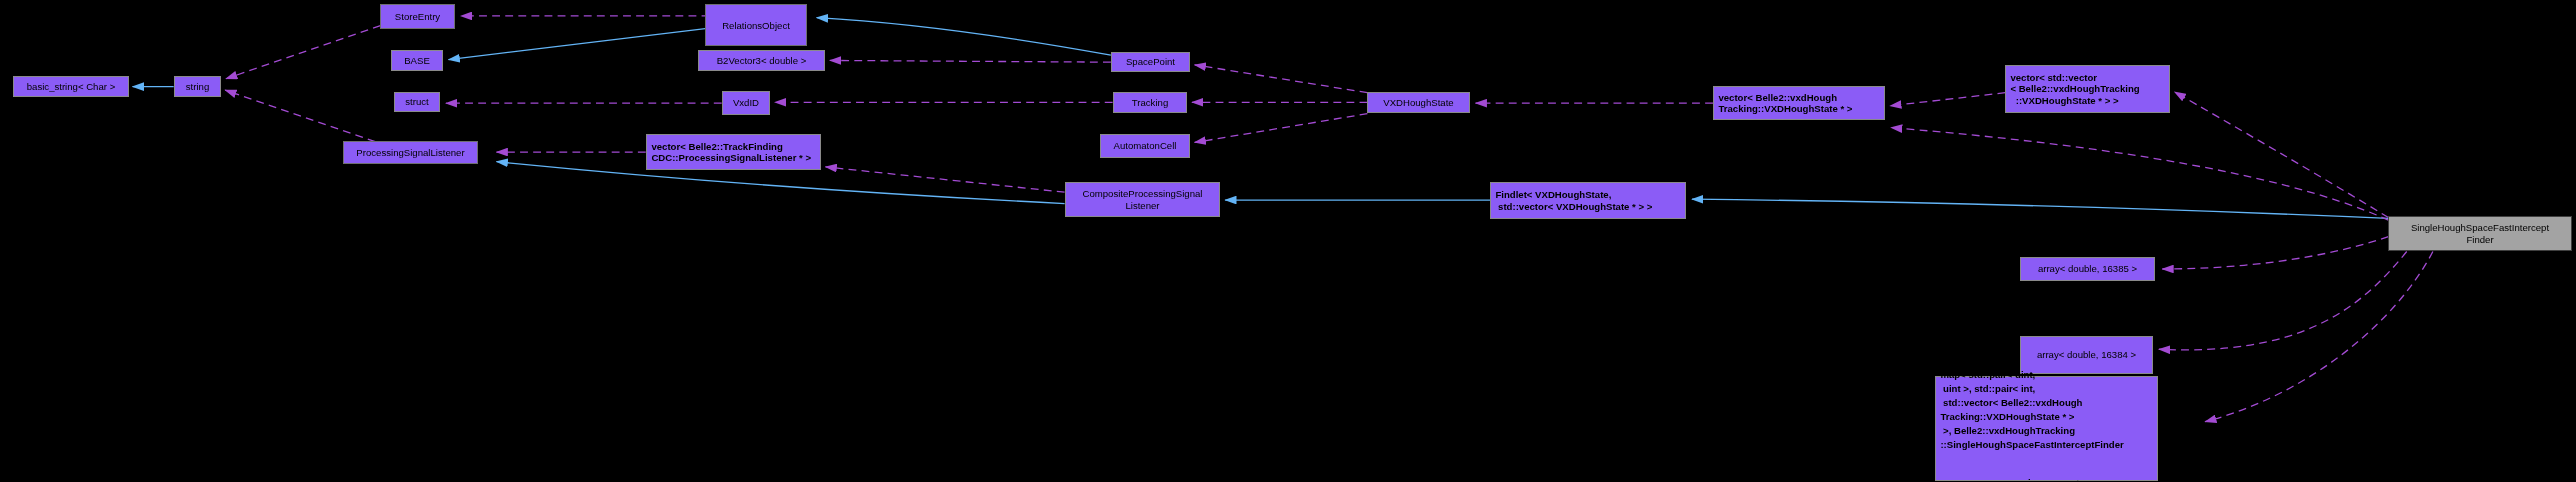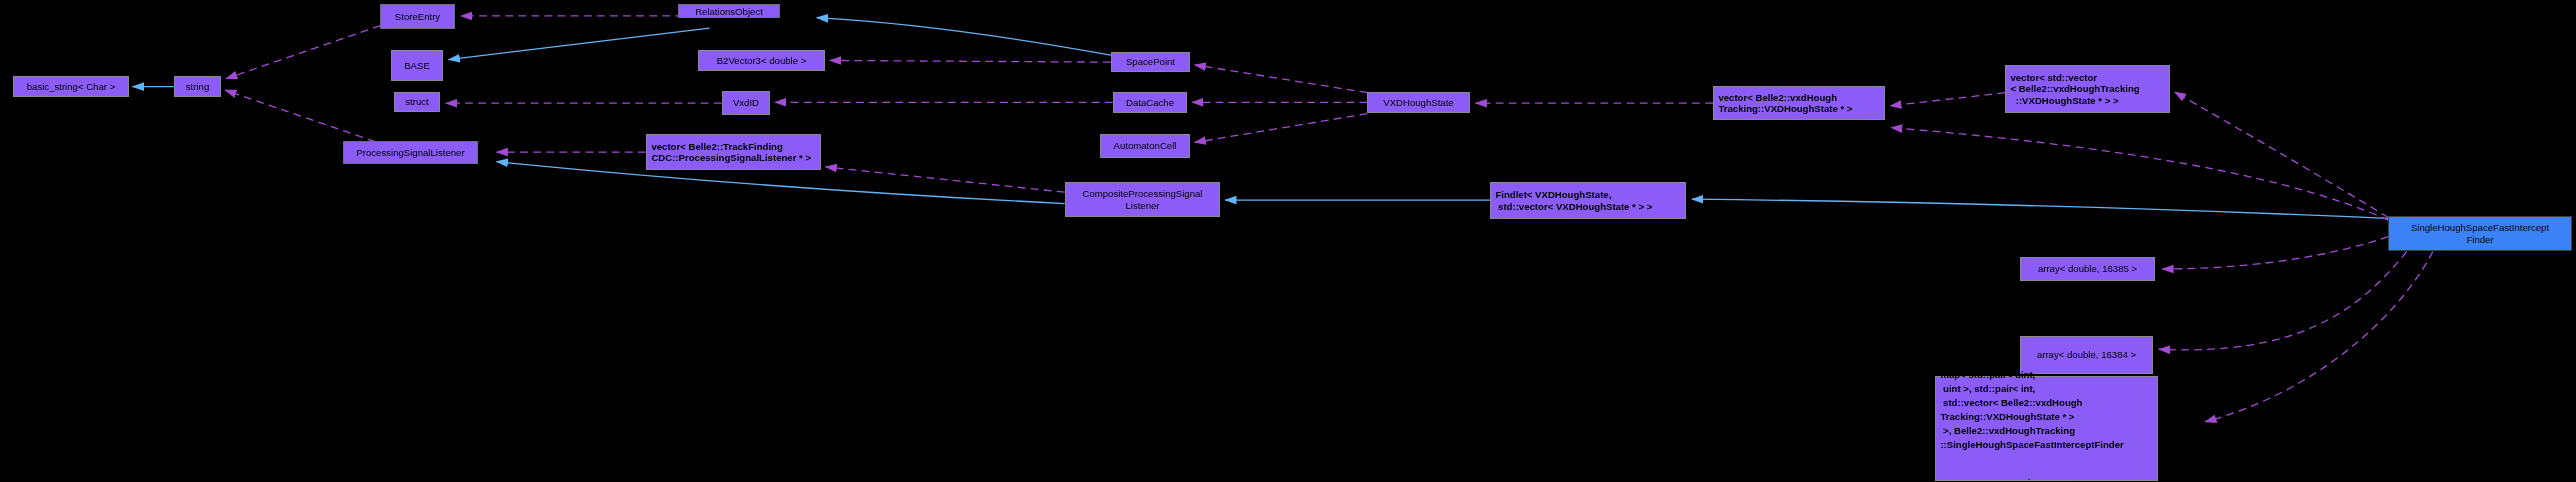--- a/index.html
+++ b/index.html
@@ -21,21 +21,21 @@
     font-size:9.6px;
     line-height:11.3px;
     display:flex;flex-direction:column;
     align-items:center;justify-content:center;
     box-sizing:border-box;
     text-align:center;
   }
   .node.ml{align-items:flex-start;text-align:left;padding:1.7px 4.4px;font-weight:bold;}
   .node .ln{white-space:pre;display:block;}
   .node .c{align-self:center;margin-top:24px;}
-  .node.highlight{background:#3b82f6;border:1.7px solid #3f3f3f;}
+  .node.highlight{background:#a3a3a3;border:1.7px solid #3f3f3f;}
   .node.bold-border{border-color:#6f6f6f;}
 </style>
 </head>
 <body>
 
 <div id="canvas">
 
   <svg id="edges" xmlns="http://www.w3.org/2000/svg" viewBox="0 0 2952 553" width="2576" height="483">
     <defs>
       <marker id="arr-b" markerUnits="userSpaceOnUse" markerWidth="14" markerHeight="10" refX="13" refY="5" orient="auto">
@@ -78,33 +78,33 @@
   </div>
 
   <div class="node" style="left:174px;top:76px;width:47px;height:21px">
     <span class="ln">string</span>
   </div>
 
   <div class="node bold-border" style="left:380px;top:4.4px;width:75px;height:24.4px">
     <span class="ln">StoreEntry</span>
   </div>
 
-  <div class="node" style="left:391px;top:50px;width:52px;height:31px">
+  <div class="node" style="left:391px;top:50px;width:52px;height:21px">
     <span class="ln">BASE</span>
   </div>
 
   <div class="node" style="left:394px;top:92px;width:46px;height:20px">
     <span class="ln">struct</span>
   </div>
 
   <div class="node bold-border" style="left:343px;top:141px;width:135px;height:23px">
     <span class="ln">ProcessingSignalListener</span>
   </div>
 
-  <div class="node bold-border" style="left:678px;top:4.4px;width:102px;height:14px">
+  <div class="node bold-border" style="left:705px;top:4.4px;width:102px;height:42px">
     <span class="ln">RelationsObject</span>
   </div>
 
   <div class="node" style="left:698px;top:50px;width:127px;height:21px">
     <span class="ln">B2Vector3&lt; double &gt;</span>
   </div>
 
   <div class="node" style="left:722px;top:91px;width:48px;height:23.6px">
     <span class="ln">VxdID</span>
   </div>
@@ -112,21 +112,21 @@
   <div class="node ml" style="left:646px;top:134px;width:175px;height:36px">
     <span class="ln">vector&lt; Belle2::TrackFinding</span>
     <span class="ln">CDC::ProcessingSignalListener * &gt;</span>
   </div>
 
   <div class="node" style="left:1111px;top:52px;width:79px;height:20px">
     <span class="ln">SpacePoint</span>
   </div>
 
   <div class="node" style="left:1113px;top:92px;width:74px;height:21px">
-    <span class="ln">DataCache</span>
+    <span class="ln">Tracking</span>
   </div>
 
   <div class="node" style="left:1100px;top:134px;width:90px;height:23.6px">
     <span class="ln">AutomatonCell</span>
   </div>
 
   <div class="node" style="left:1065px;top:182px;width:155px;height:35px">
     <span class="ln">CompositeProcessingSignal</span>
     <span class="ln">Listener</span>
   </div>

